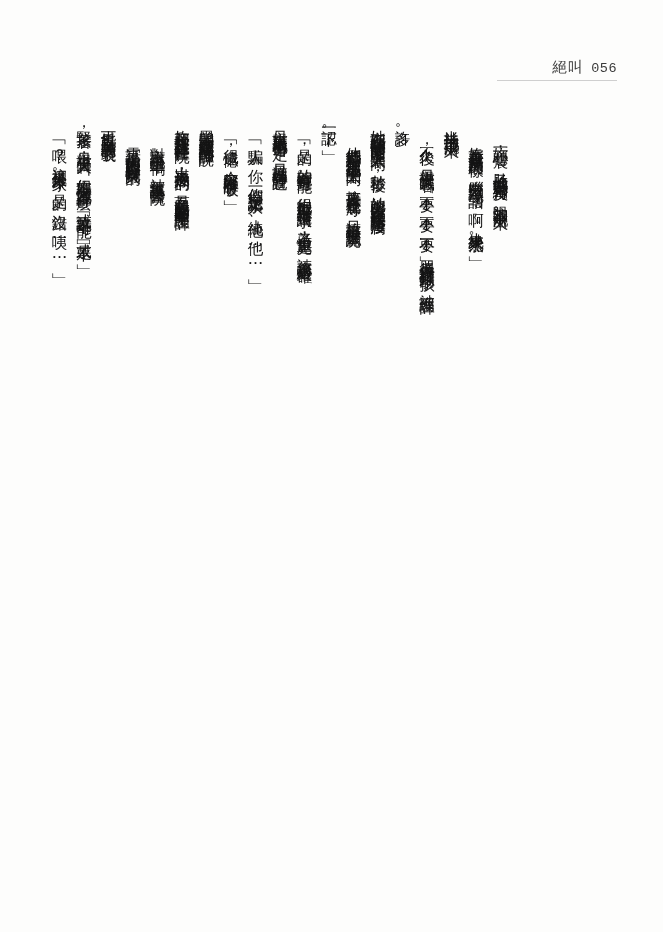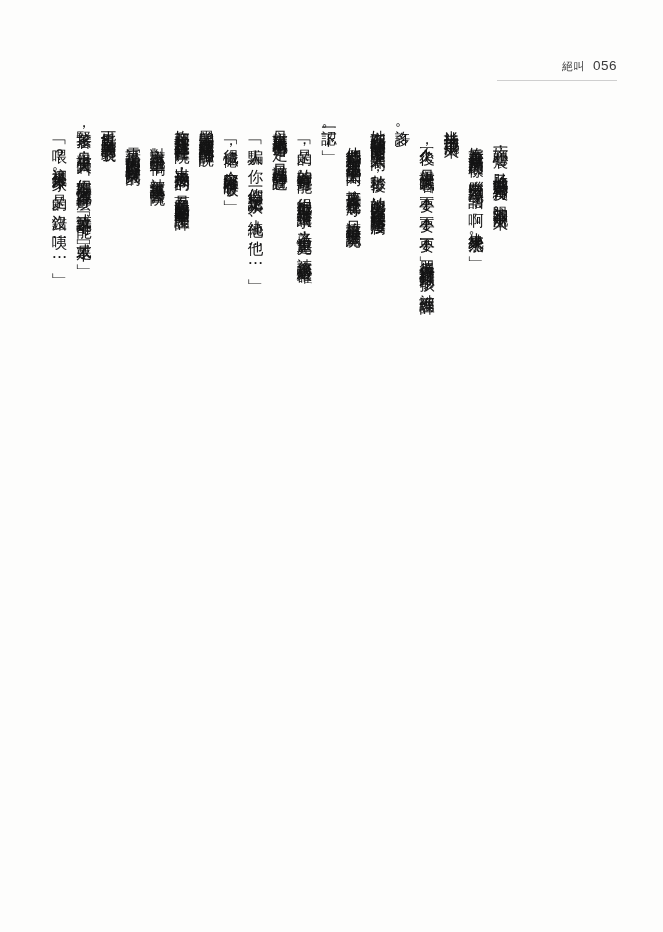--- a/index.html
+++ b/index.html
@@ -30,25 +30,25 @@
     top: 58px;
     right: 46px;
     display: flex;
     align-items: baseline;
     gap: 8px;
     font-size: 13px;
     color: #3a3a3a;
     letter-spacing: 0.5px;
   }
   .running-head .title {
-    font-size: 11px;
+    font-size: 15px;
   }
   .running-head .folio {
     font-size: 13.5px;
-    font-family: Liberation Sans, sans-serif;
+    font-family: Liberation Mono, monospace;
   }
   .head-rule {
     position: absolute;
     top: 80px;
     right: 46px;
     width: 120px;
     height: 1px;
     background: #cfcfcf;
   }
 

